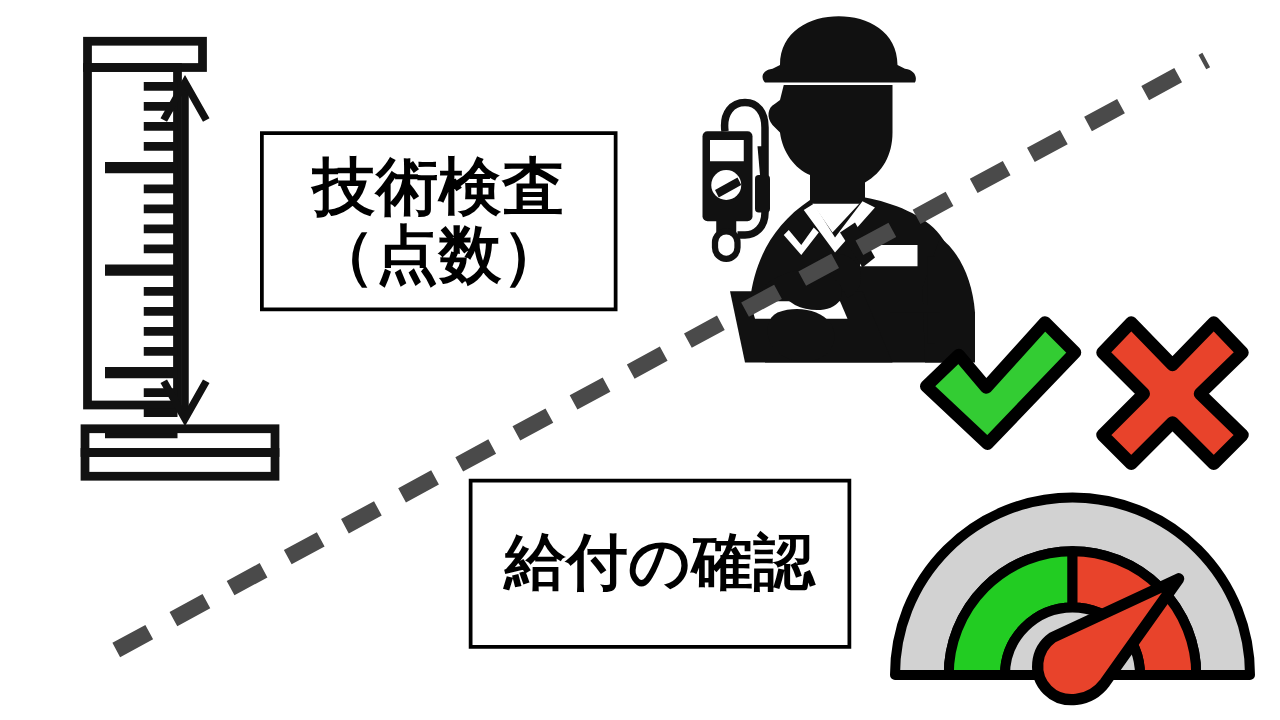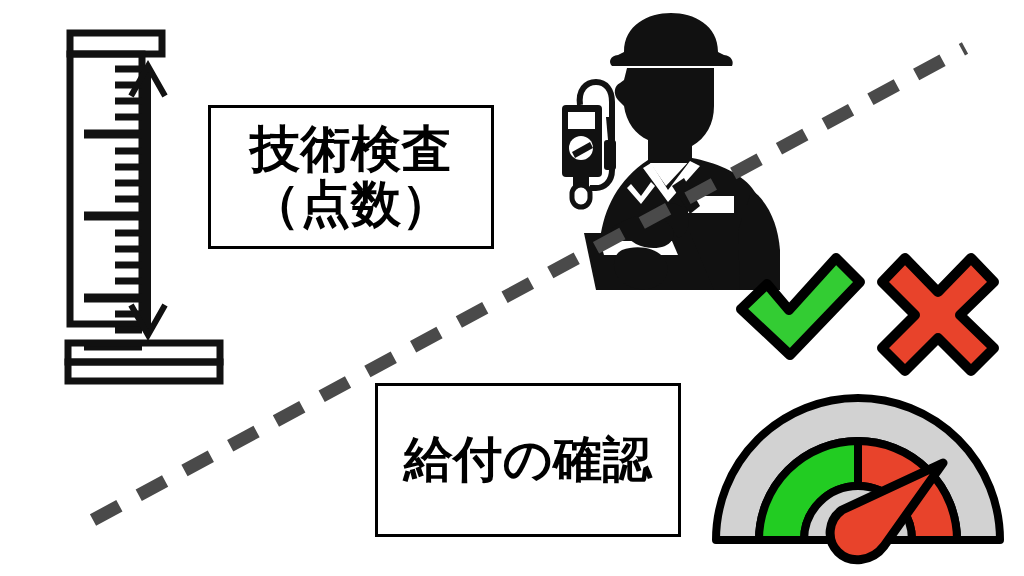--- a/index.html
+++ b/index.html
@@ -43,21 +43,21 @@
     left: 208px;
     top: 105px;
     width: 286px;
     height: 144px;
     font-size: 50px;
   }
   #box-benefit {
     left: 375px;
     top: 383px;
     width: 306px;
-    height: 154px;
+    height: 136px;
     font-size: 49px;
   }
   .tb-line {
     display: block;
   }
   .tb-line-2 {
     margin-top: 2px;
   }
 </style>
 </head>

